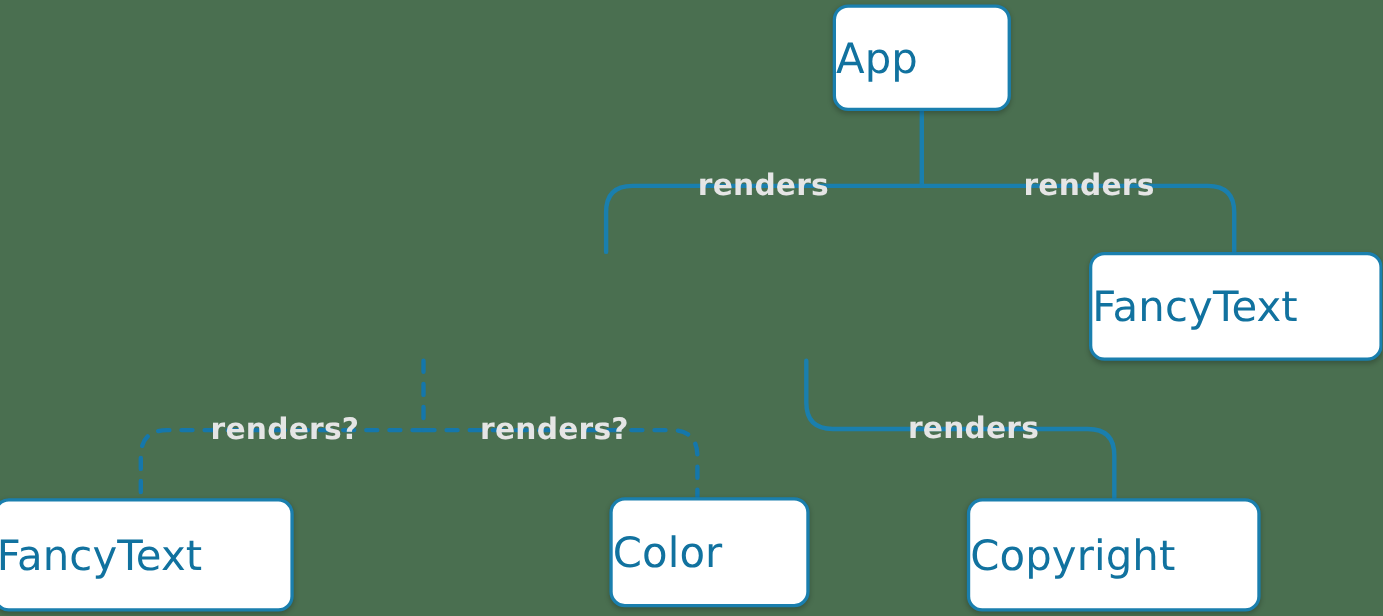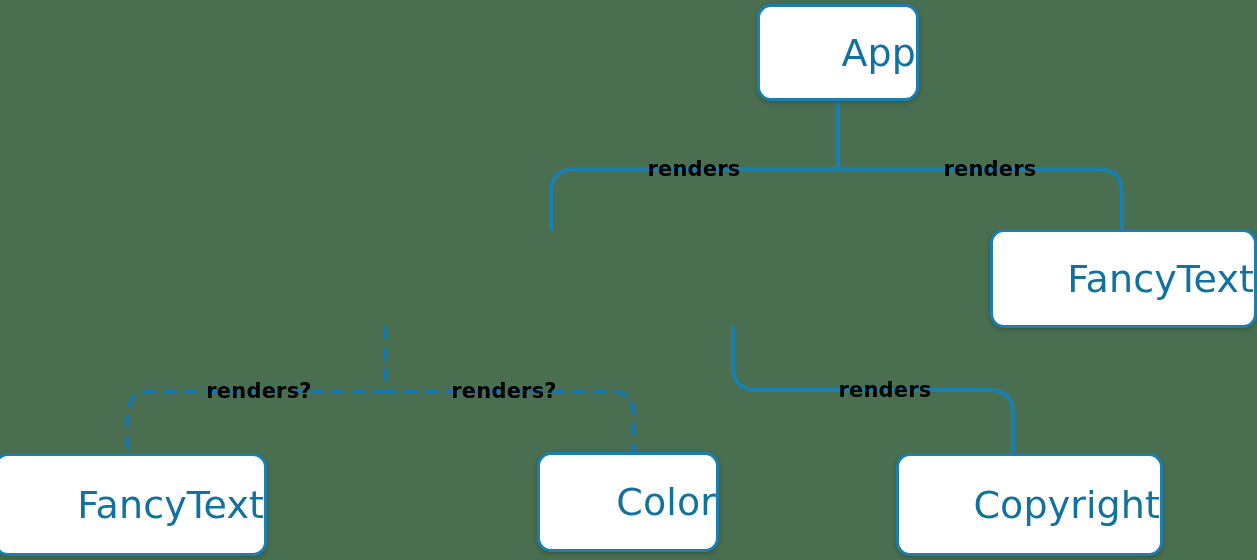--- a/index.html
+++ b/index.html
@@ -23,32 +23,32 @@
     height: 560px;
   }
   .node {
     position: absolute;
     box-sizing: border-box;
     background: #ffffff;
     border: 3px solid #1a7fae;
     border-radius: 14px;
     display: flex;
     align-items: center;
-    justify-content: flex-end;
+    justify-content: flex-start;
     color: #11729f;
     font-size: 38px;
     font-weight: 400;
     letter-spacing: 0.1px;
     white-space: nowrap;
     box-shadow: 0 2px 5px rgba(0,0,0,0.22);
   }
   .edge-label {
     position: absolute;
-    color: #000000;
-    font-size: 21px;
+    color: #e5e5e5;
+    font-size: 27px;
     font-weight: 600;
     white-space: nowrap;
     transform: translate(-50%, -50%);
     letter-spacing: 0.2px;
   }
 </style>
 </head>
 <body>
 
 <div id="canvas">
@@ -76,25 +76,25 @@
 
 
   <div class="node" style="left:990px; top:229px; width:267px; height:99px;">
     <span>FancyText</span>
   </div>
 
   <div class="node" style="left:-6px; top:453px; width:273px; height:103px;">
     <span>FancyText</span>
   </div>
 
-  <div class="node" style="left:537px; top:452px; width:182px; height:100px;">
+  <div class="node" style="left:554px; top:452px; width:182px; height:100px;">
     <span>Color</span>
   </div>
 
-  <div class="node" style="left:879px; top:453px; width:267px; height:103px;margin-left:17px;">
+  <div class="node" style="left:879px; top:453px; width:267px; height:103px;">
     <span>Copyright</span>
   </div>
 
   <div class="edge-label" style="left:694px; top:169px;">renders</div>
 
   <div class="edge-label" style="left:990px; top:169px;">renders</div>
 
   <div class="edge-label" style="left:259px; top:391px;">renders?</div>
 
   <div class="edge-label" style="left:504px; top:391px;">renders?</div>

